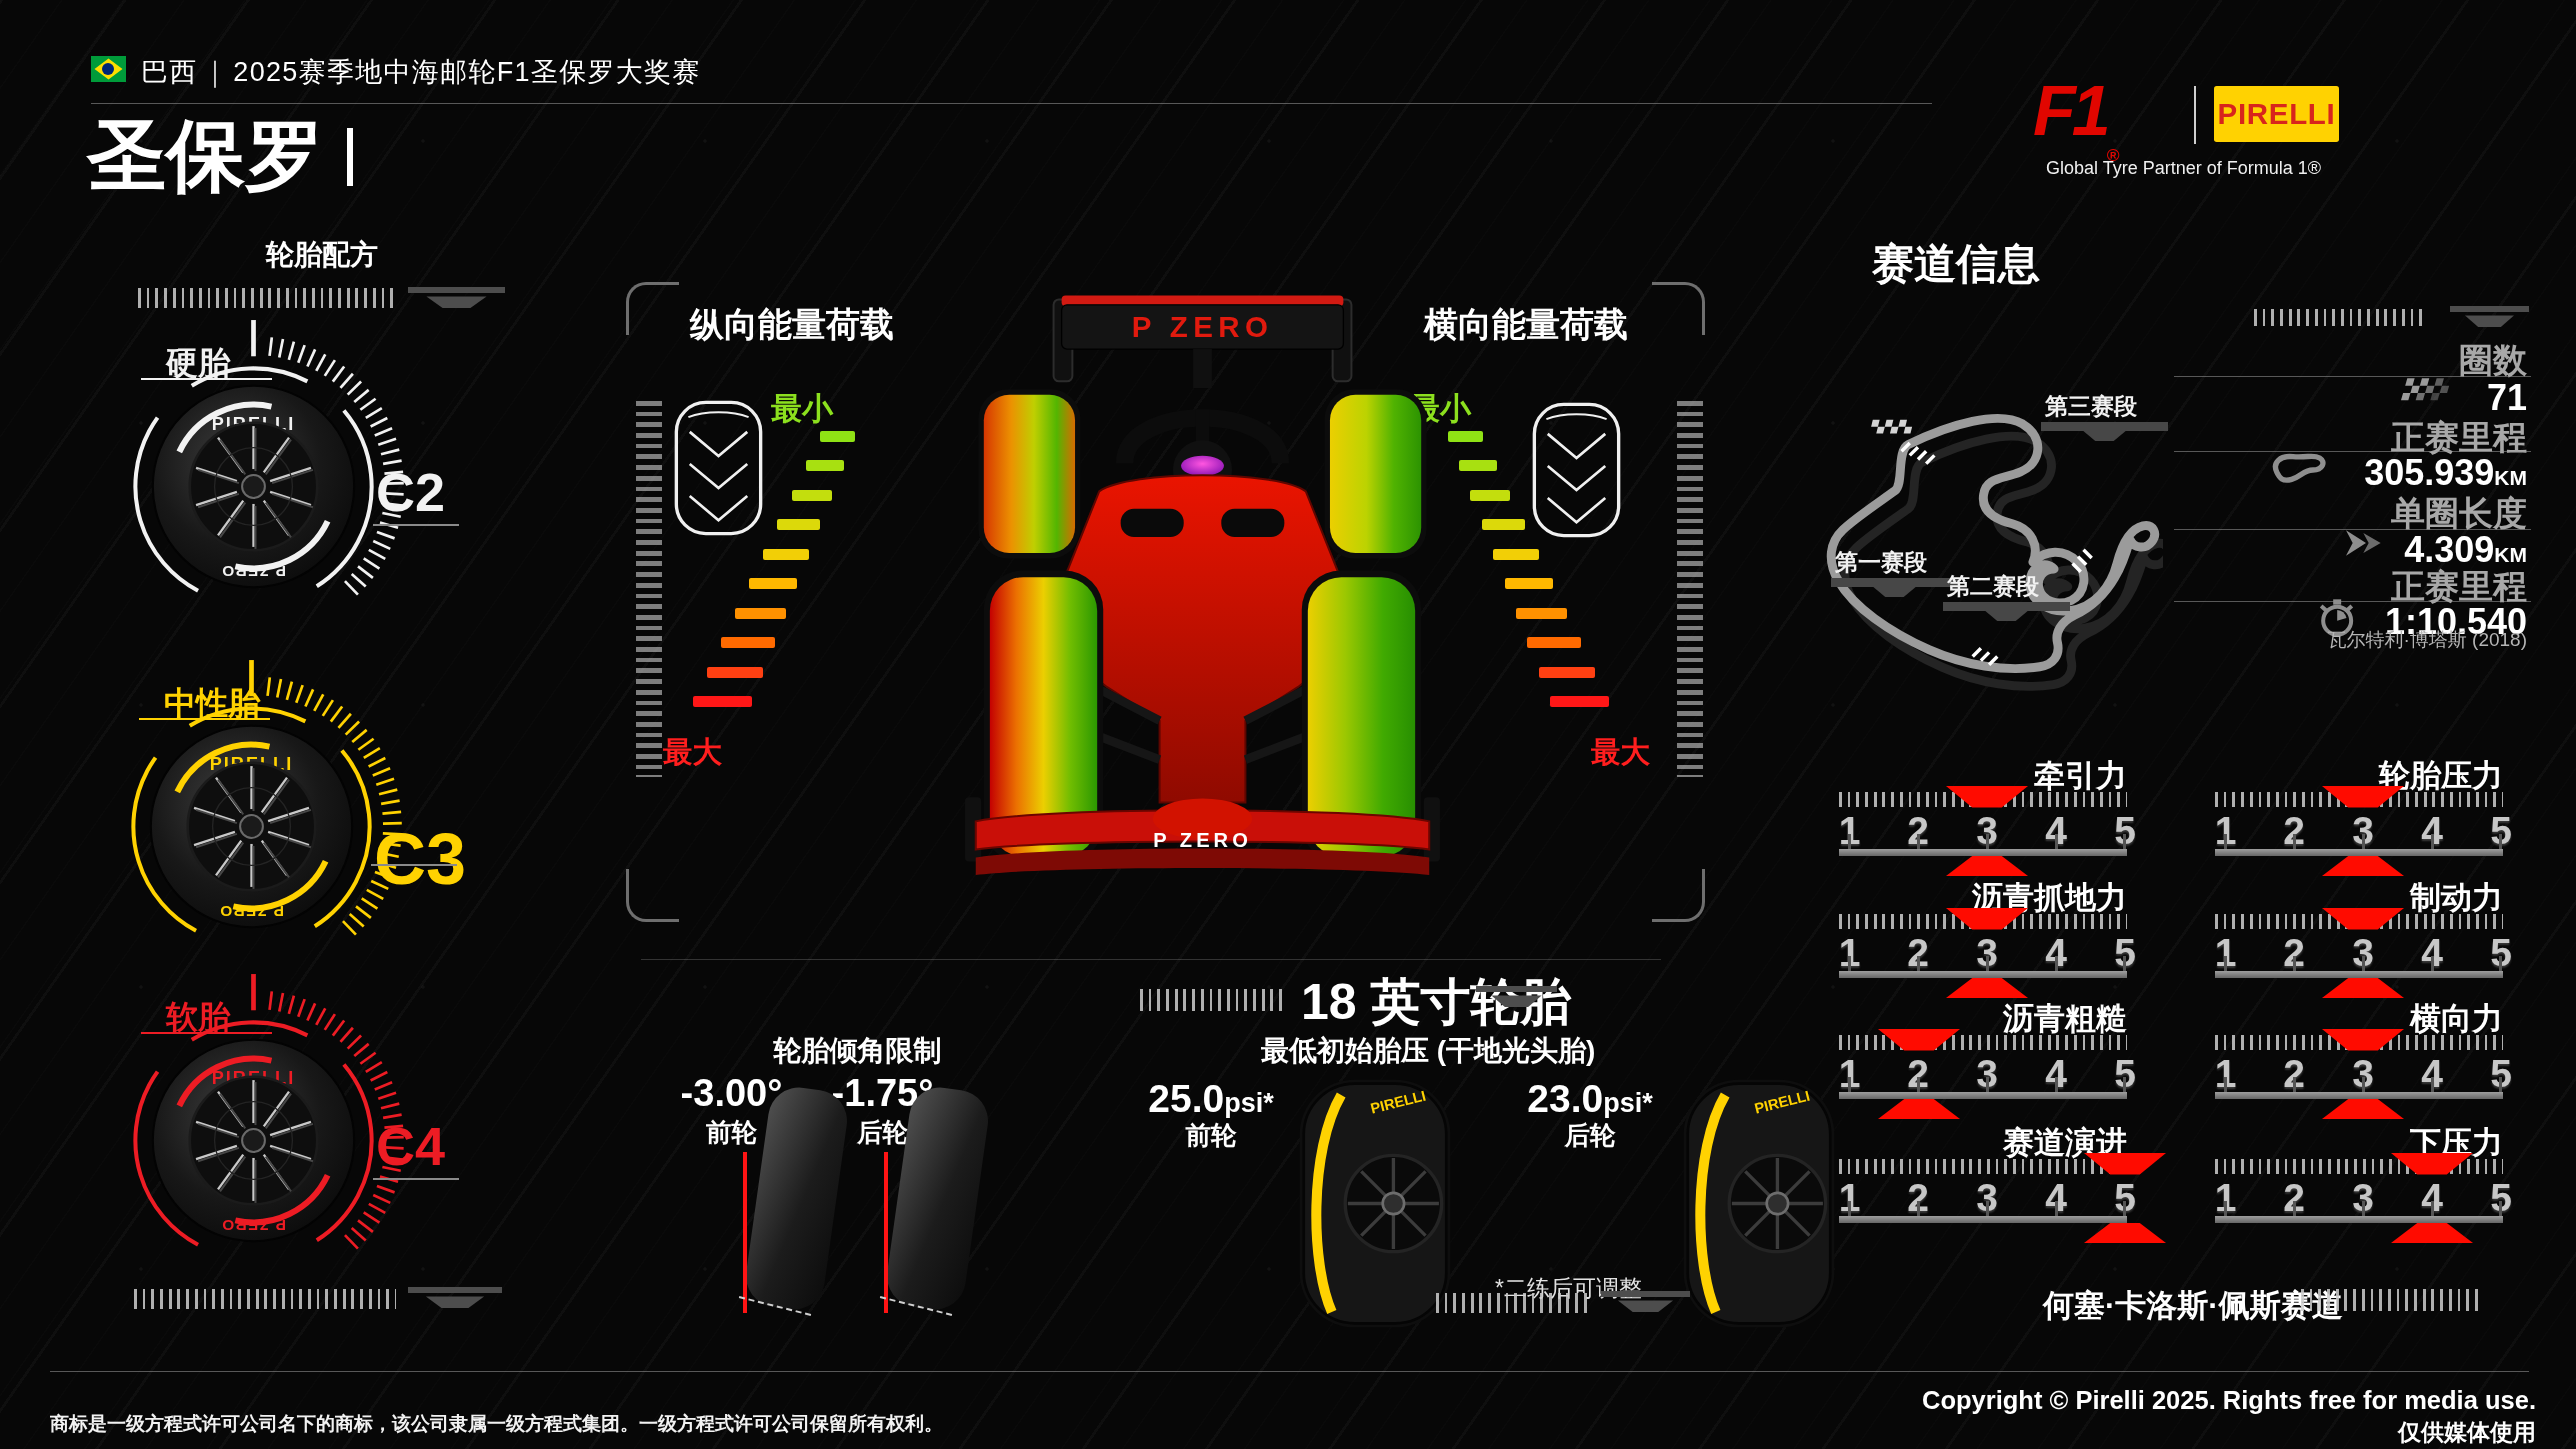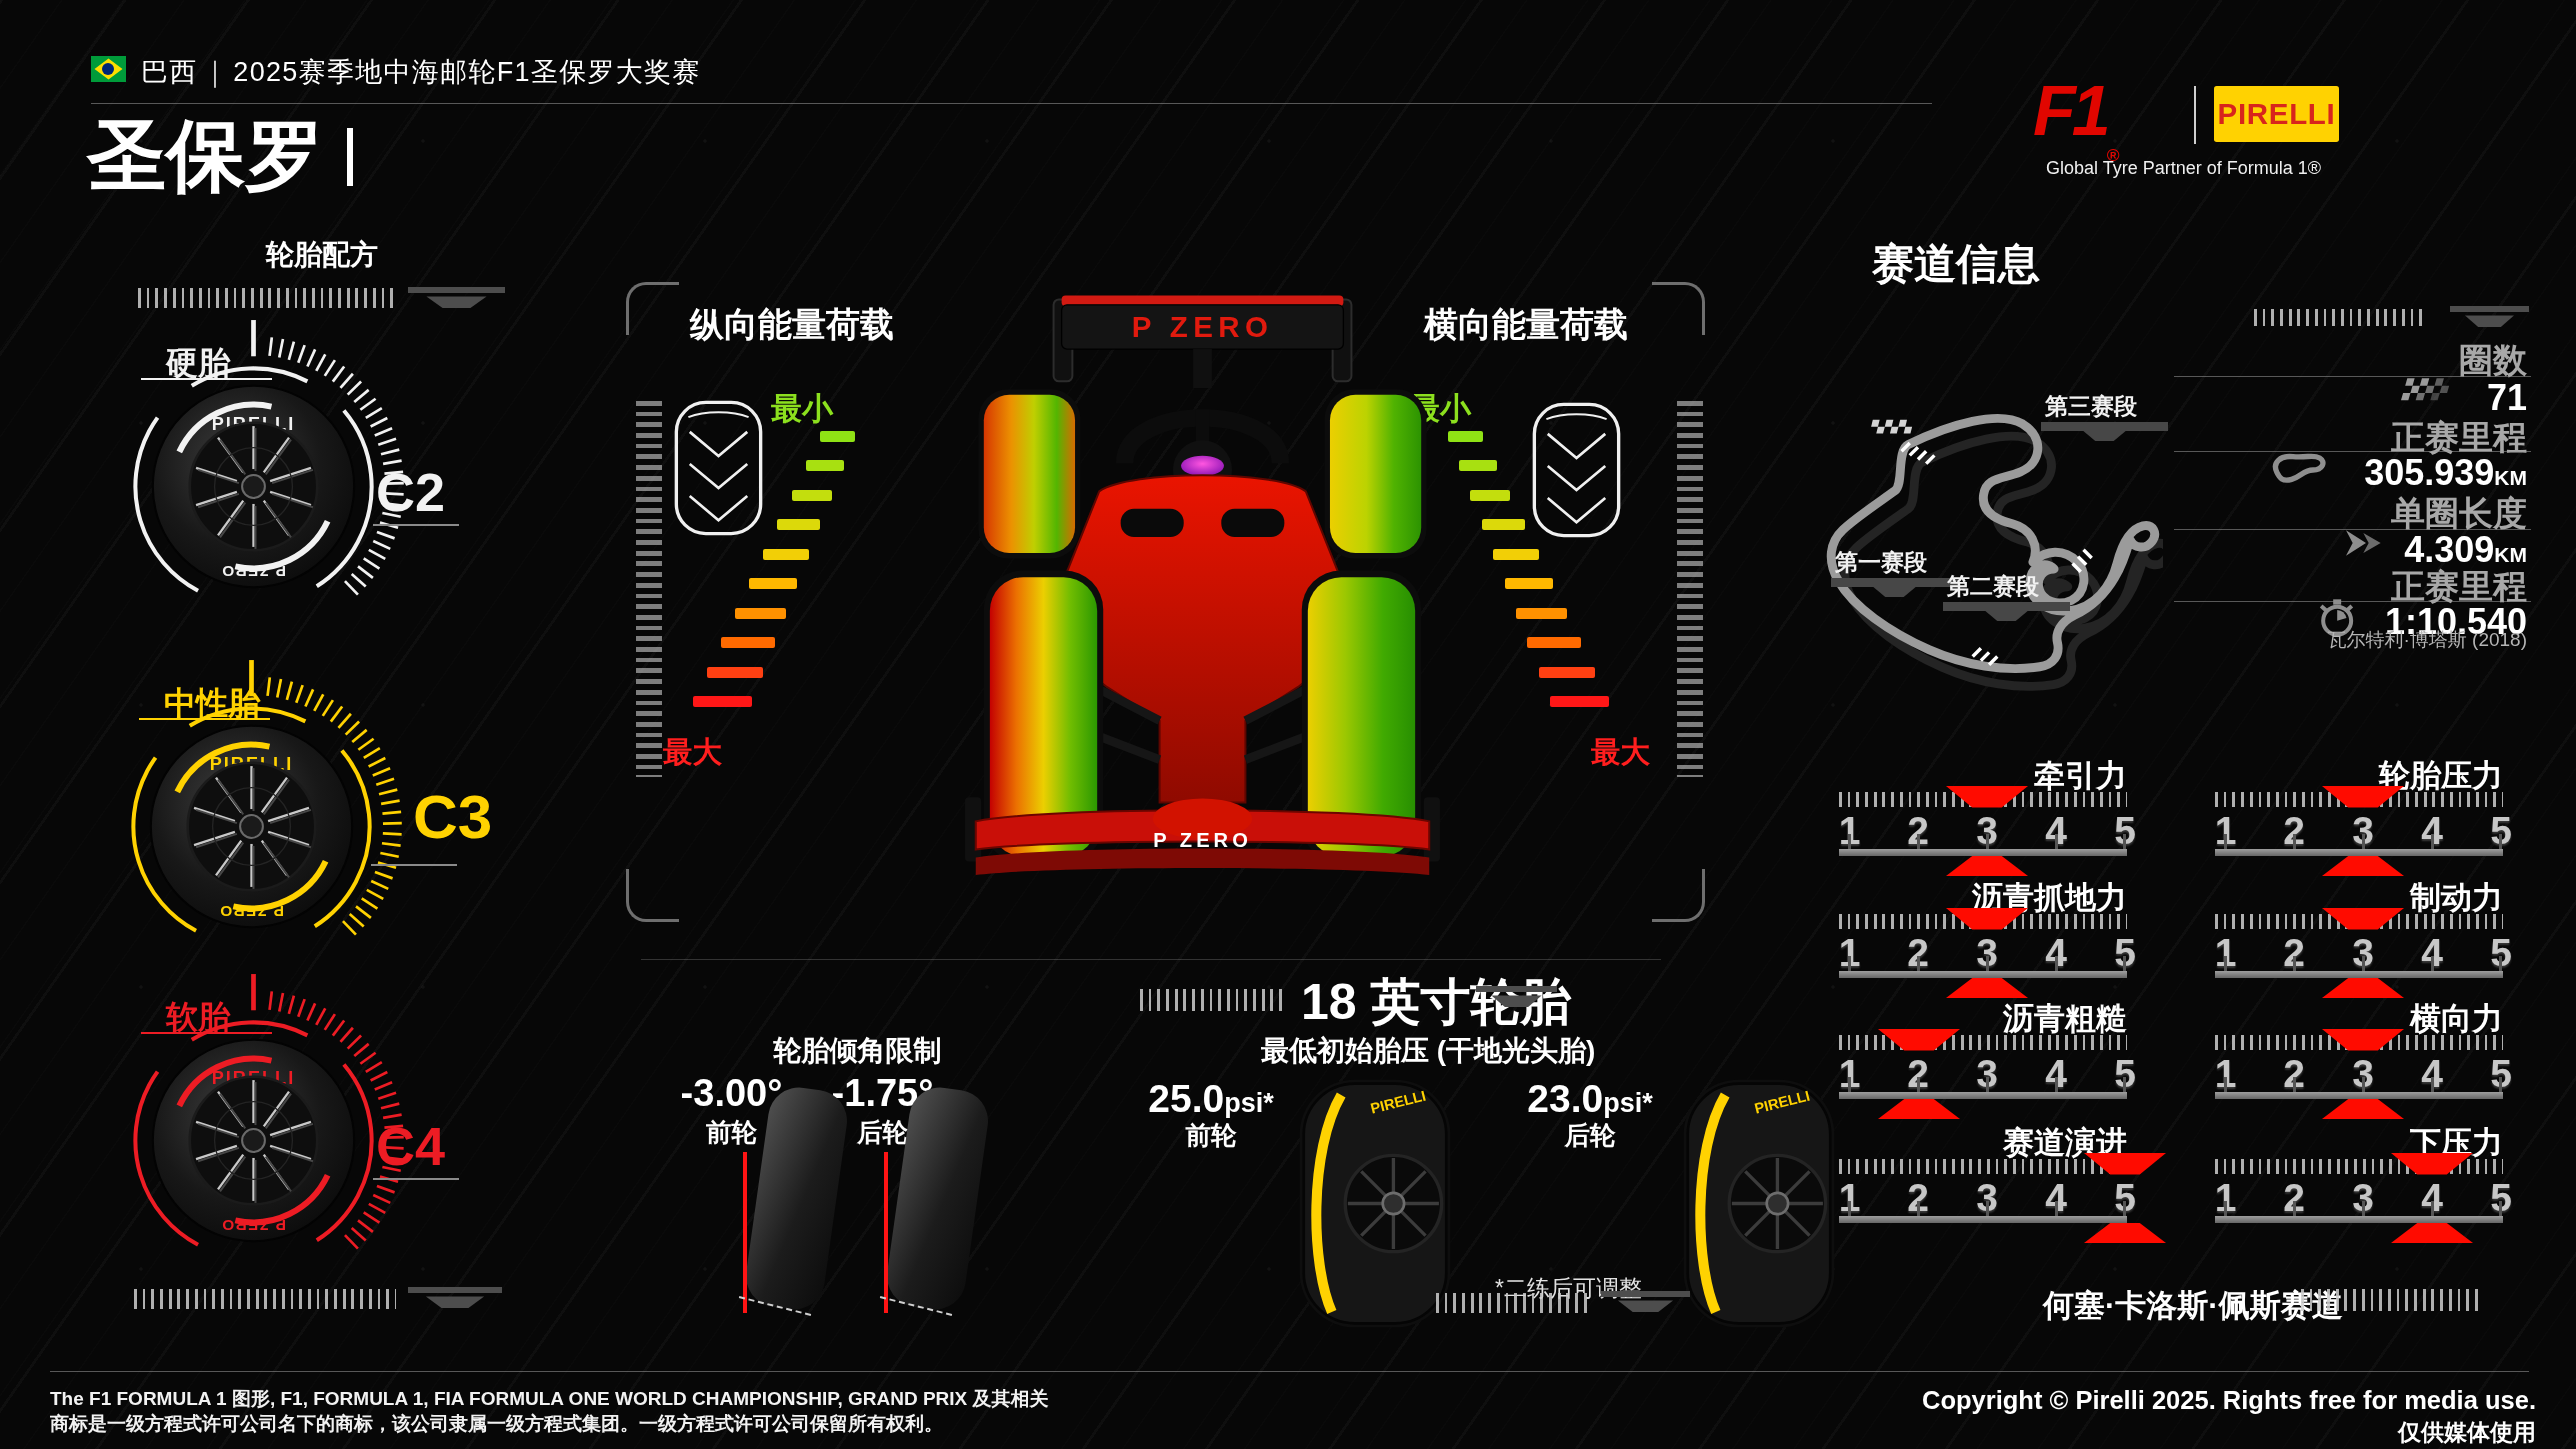--- a/index.html
+++ b/index.html
@@ -208,21 +208,21 @@
           <line x1="230" y1="234" x2="229.99999999999997" y2="170" stroke="#c9c9c9" stroke-width="3.5"></line>
           <line x1="233" y1="237" x2="232.99999999999997" y2="173" stroke="#474747" stroke-width="3"></line>
           <line x1="245.2824165596043" y1="238.96555814625137" x2="282.90067270632255" y2="187.1884705062547" stroke="#c9c9c9" stroke-width="3.5"></line>
           <line x1="248.2824165596043" y1="241.96555814625137" x2="285.90067270632255" y2="190.1884705062547" stroke="#474747" stroke-width="3"></line>
           <line x1="254.727469423674" y1="251.96555814625137" x2="315.5950864665638" y2="232.1884705062547" stroke="#c9c9c9" stroke-width="3.5"></line>
           <line x1="257.727469423674" y1="254.96555814625137" x2="318.5950864665638" y2="235.1884705062547" stroke="#474747" stroke-width="3"></line>
     <circle cx="230" cy="260" r="58" fill="none" stroke="#242424" stroke-width="2"></circle>
     <circle cx="230" cy="260" r="17" fill="#1a1a1a" stroke="#6a6a6a" stroke-width="3"></circle>
     <text x="230" y="366" text-anchor="middle" font-size="23" font-weight="900" letter-spacing="2" fill="#ffd201" transform="rotate(180 230 372)">P ZERO</text>
   </svg></div>
-      <div class="abs" style="left: 374px; top: 790px; font-size: 62px; font-weight: 900; color: rgb(255, 210, 1); line-height: 54px; margin-left: 39px;">C3</div>
+      <div class="abs" style="left: 374px; top: 832px; font-size: 72px; font-weight: 900; color: rgb(255, 210, 1); line-height: 54px;">C3</div>
       <div class="abs" style="left: 371px; top: 864px; width: 86px; height: 2px; background: rgb(138, 138, 138);"></div>
       <div class="abs" style="left: 166px; top: 996px; font-size: 32px; font-weight: 900; color: rgb(237, 28, 36); white-space: nowrap;">软胎</div>
       <div class="abs" style="left: 141px; top: 1032px; width: 131px; height: 2px; background: rgb(237, 28, 36);"></div>
       <div class="abs" style="left: 99px; top: 966px;"><svg width="309" height="349" viewBox="0 0 460 520">
     <defs>
             <radialGradient id="gt2" cx="0.42" cy="0.38" r="0.75">
       <stop offset="0" stop-color="#3e3e3e"></stop>
               <stop offset="0.55" stop-color="#181818"></stop>
               <stop offset="0.85" stop-color="#0d0d0d"></stop>
               <stop offset="1" stop-color="#040404"></stop>
@@ -727,18 +727,17 @@
         <div class="abs" style="left: 216px; top: 79px; width: 2.7px; height: 16px; background: rgb(85, 85, 85);"></div>
         <span class="rt-num" style="left: 286px; top: 54px;">5</span>
         <div class="abs" style="left: 284px; top: 79px; width: 2.7px; height: 16px; background: rgb(85, 85, 85);"></div>
         <div class="abs" style="left: 0px; top: 94px; width: 288px; height: 7.4px; background: linear-gradient(rgb(158, 158, 158), rgb(102, 102, 102));"></div>
         <div class="marker" style="left: 176px; top: 31px; height: 21.5px; clip-path: polygon(0px 0px, 100% 0px, 68% 100%, 32% 100%); background: rgb(255, 11, 0);"></div>
         <div class="marker" style="left: 176px; top: 101px; height: 20px; clip-path: polygon(32% 0px, 68% 0px, 100% 100%, 0px 100%); background: rgb(255, 11, 0);"></div>
       </div>
     </div>
 
   <div class="abs hairline" style="left:50px;top:1371px;width:2479px;"></div>
-  <div class="abs" style="left:50px;top:1386px;font-size:19px;font-weight:700;color:#f2f2f2;white-space:nowrap;">The F1 FORMULA 1 图形, F1, FORMULA 1, FIA FORMULA ONE WORLD CHAMPIONSHIP, GRAND PRIX 及其相关</div>
   <div class="abs" style="left:50px;top:1411px;font-size:19px;font-weight:700;color:#f2f2f2;white-space:nowrap;">商标是一级方程式许可公司名下的商标，该公司隶属一级方程式集团。一级方程式许可公司保留所有权利。</div>
   <div class="abs w900" style="left:1865px;top:1386px;width:671px;text-align:right;font-size:25.5px;white-space:nowrap;">Copyright © Pirelli 2025. Rights free for media use.</div>
   <div class="abs w700" style="left:1865px;top:1417px;width:671px;text-align:right;font-size:23px;">仅供媒体使用</div>
 </div>
 
 
 </body></html>

